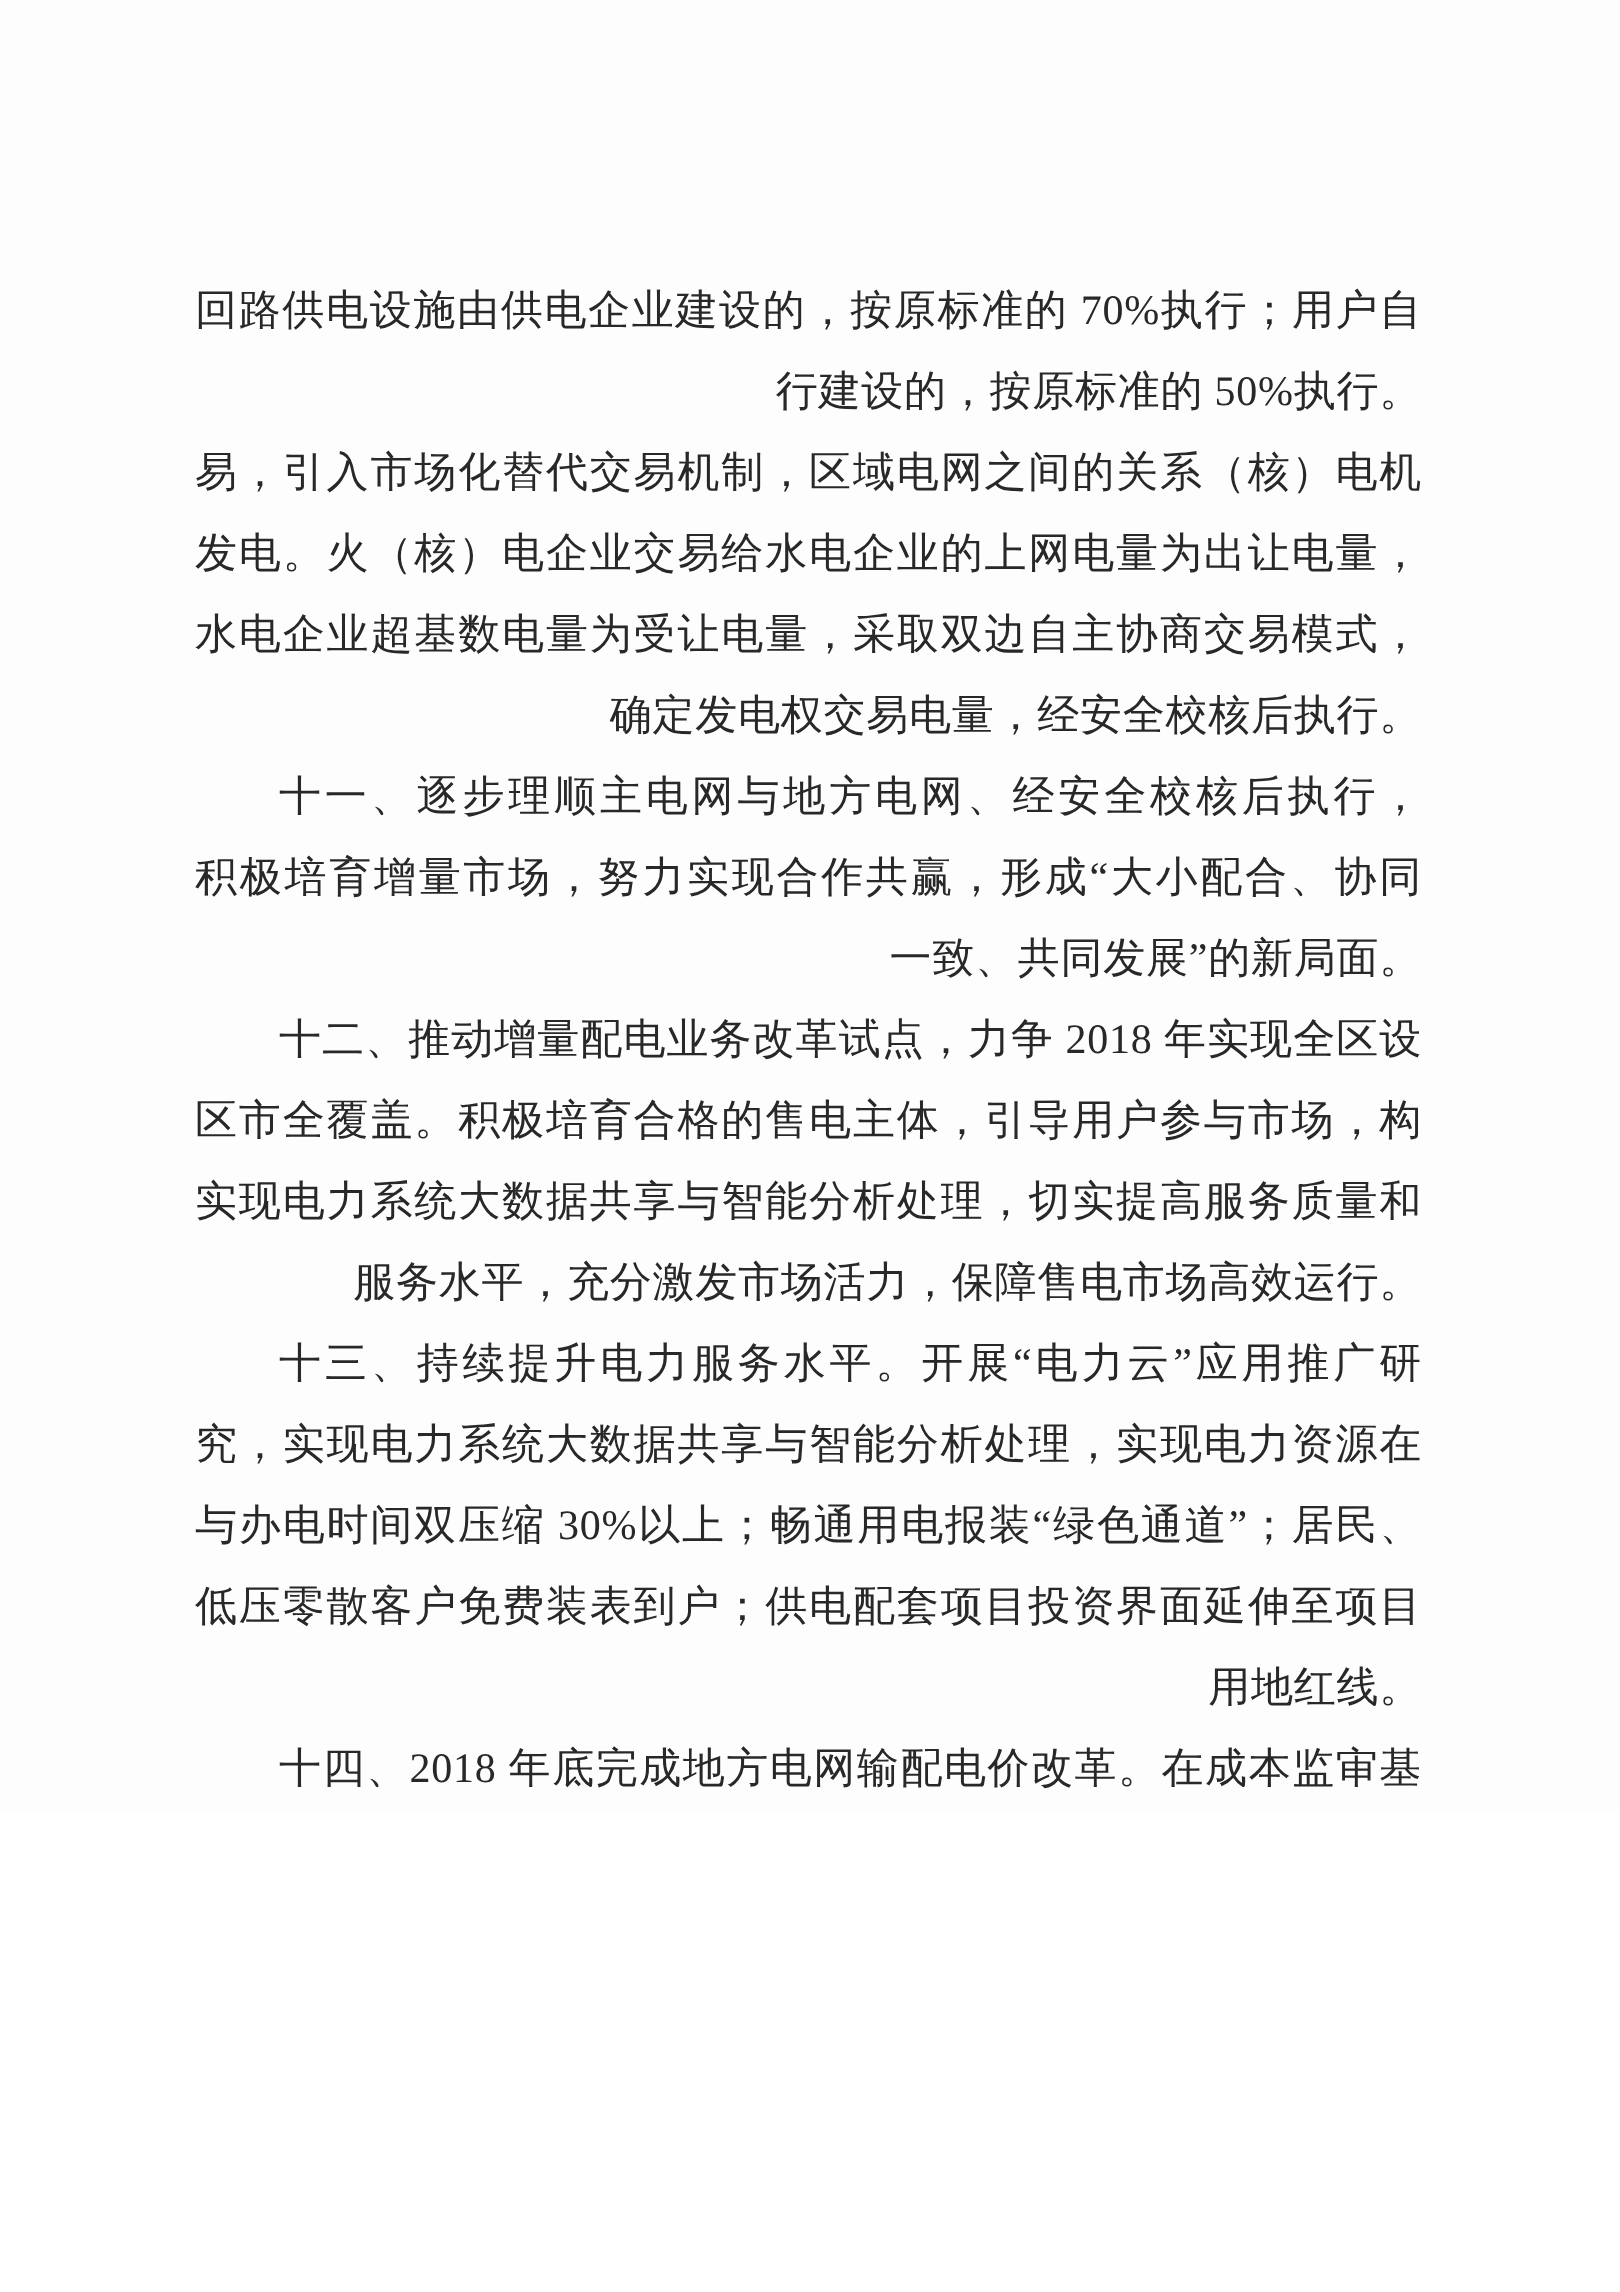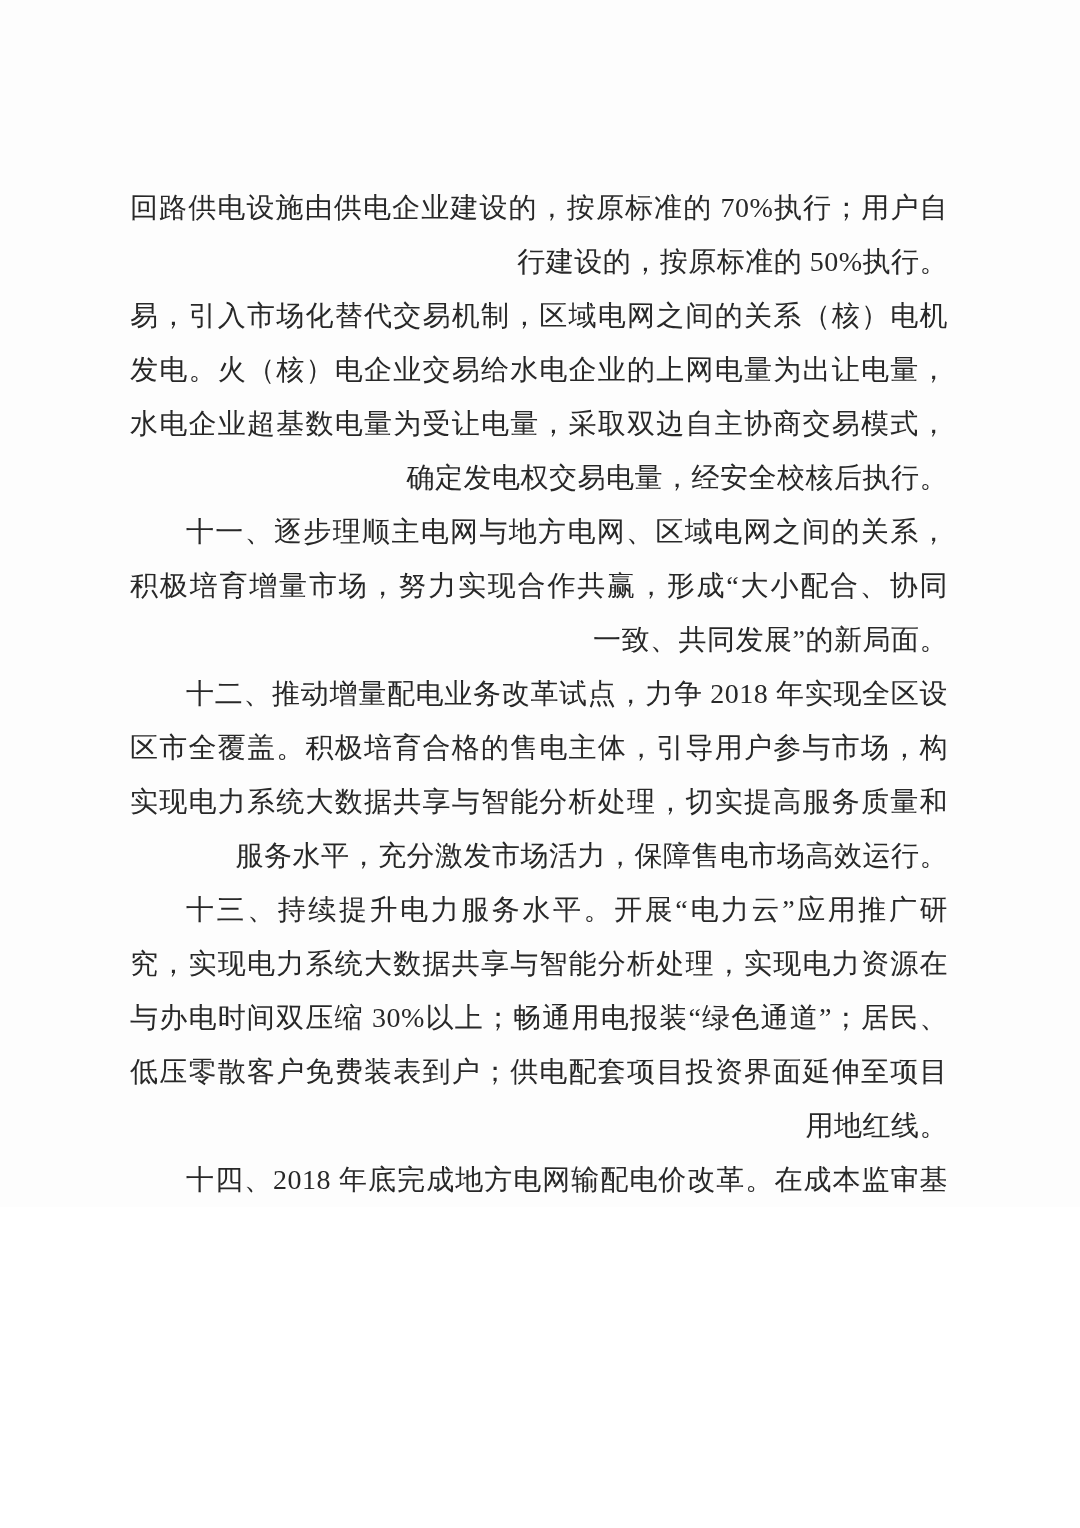--- a/index.html
+++ b/index.html
@@ -53,21 +53,21 @@
 <body>
 
 <div class="page">
   <div class="body-text">
       <div class="line fill">回路供电设施由供电企业建设的，按原标准的 70%执行；用户自</div>
       <div class="line">行建设的，按原标准的 50%执行。</div>
       <div class="line fill">易，引入市场化替代交易机制，区域电网之间的关系（核）电机组</div>
       <div class="line fill">发电。火（核）电企业交易给水电企业的上网电量为出让电量，</div>
       <div class="line fill">水电企业超基数电量为受让电量，采取双边自主协商交易模式，</div>
       <div class="line">确定发电权交易电量，经安全校核后执行。</div>
-      <div class="line fill indent">十一、逐步理顺主电网与地方电网、区域电网之间的关系，</div>
+      <div class="line fill indent">十一、逐步理顺主电网与地方电网、经安全校核后执行，</div>
       <div class="line fill">积极培育增量市场，努力实现合作共赢，形成“大小配合、协同</div>
       <div class="line">一致、共同发展”的新局面。</div>
       <div class="line fill indent">十二、推动增量配电业务改革试点，力争 2018 年实现全区设</div>
       <div class="line fill">区市全覆盖。积极培育合格的售电主体，引导用户参与市场，构</div>
       <div class="line fill">实现电力系统大数据共享与智能分析处理，切实提高服务质量和</div>
       <div class="line">服务水平，充分激发市场活力，保障售电市场高效运行。</div>
       <div class="line fill indent">十三、持续提升电力服务水平。开展“电力云”应用推广研</div>
       <div class="line fill">究，实现电力系统大数据共享与智能分析处理，实现电力资源在</div>
       <div class="line fill">与办电时间双压缩 30%以上；畅通用电报装“绿色通道”；居民、</div>
       <div class="line fill">低压零散客户免费装表到户；供电配套项目投资界面延伸至项目</div>

